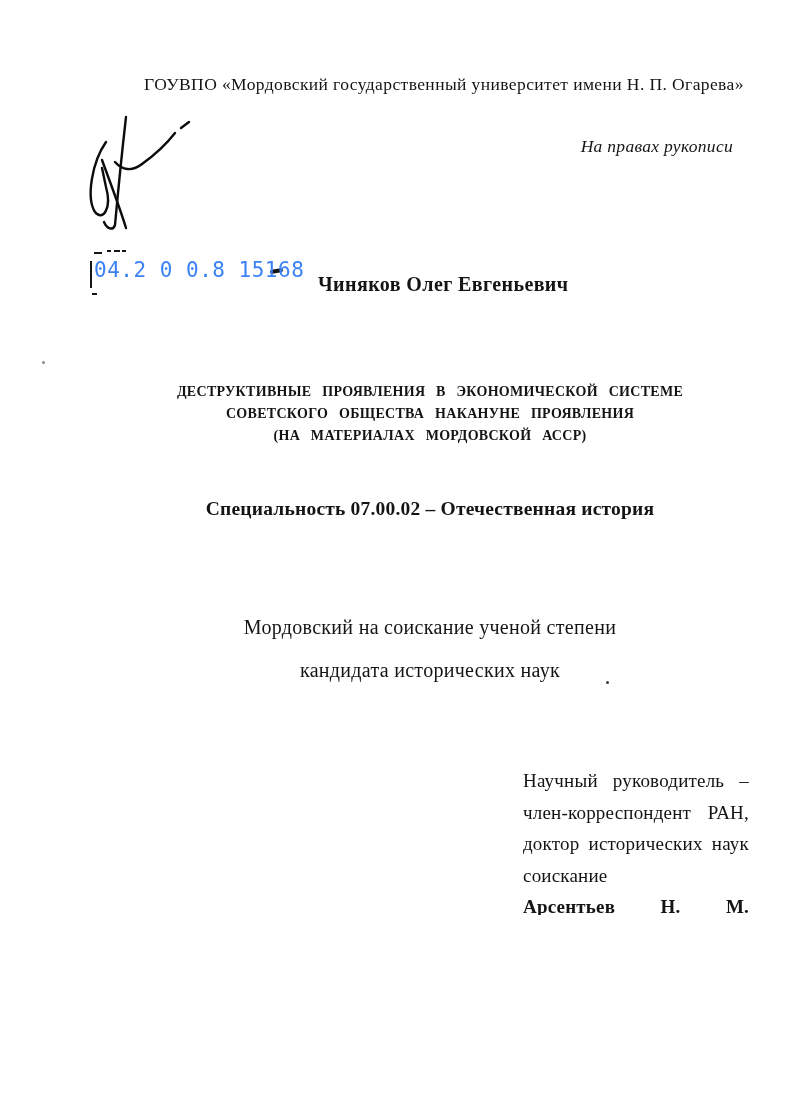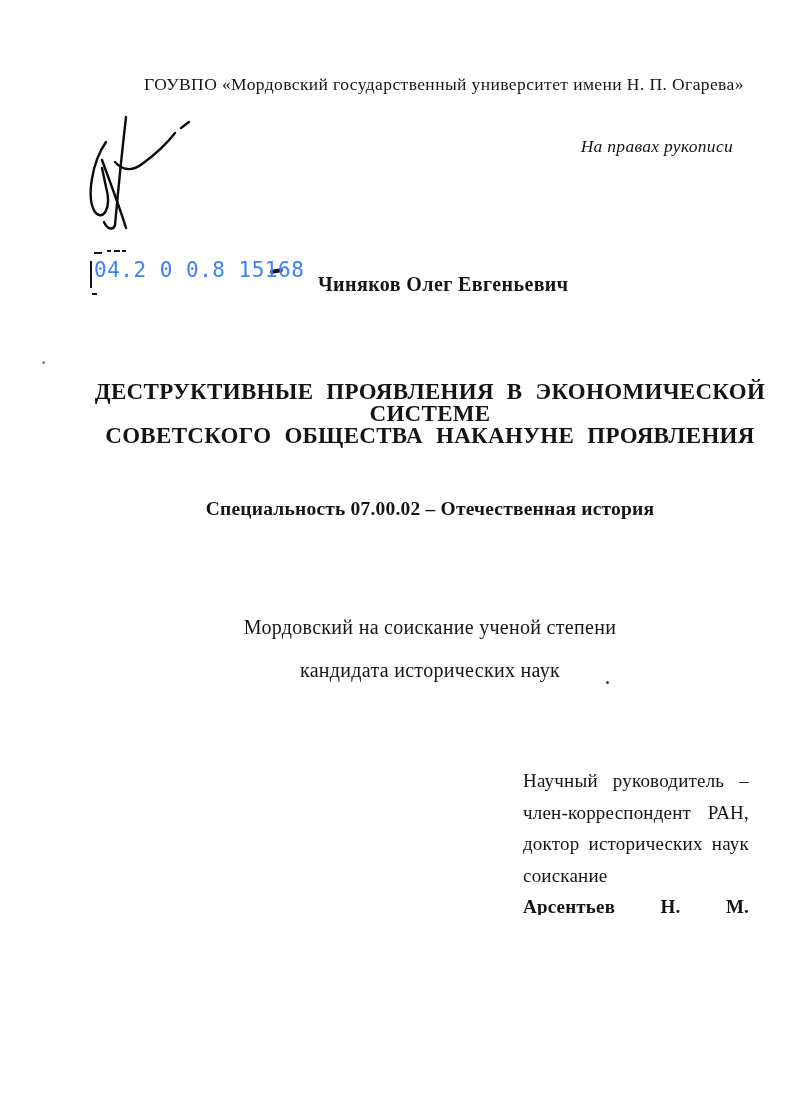--- a/index.html
+++ b/index.html
@@ -60,21 +60,21 @@
     font-size: 20px;
     letter-spacing: 0.4px;
     white-space: nowrap;
   }
 
   .title-block {
     position: absolute;
     top: 381px; left: 67px; right: 0;
     text-align: center;
     font-weight: bold;
-    font-size: 23px;
+    font-size: 14px;
     line-height: 22px;
     word-spacing: 7px;
     letter-spacing: 0.3px;
   }
 
   .specialty-line {
     position: absolute;
     top: 498px; left: 67px; right: 0;
     text-align: center;
     font-size: 19.5px;
@@ -147,20 +147,21 @@
   <div class="stamp-mark stamp-dot-low"></div>
   <div class="stamp-mark stamp-end-dash"></div>
 
   <div class="stamp-number">04.2 0 0.8 15168</div>
 
   <div class="author-name">Чиняков Олег Евгеньевич</div>
 
   <div class="title-block">
     <div>ДЕСТРУКТИВНЫЕ ПРОЯВЛЕНИЯ В ЭКОНОМИЧЕСКОЙ СИСТЕМЕ</div>
     <div>СОВЕТСКОГО ОБЩЕСТВА НАКАНУНЕ ПРОЯВЛЕНИЯ</div>
+    <div>(НА МАТЕРИАЛАХ МОРДОВСКОЙ АССР)</div>
   </div>
 
   <div class="specialty-line">Специальность 07.00.02 – Отечественная история</div>
 
   <div class="degree-block">
     <div>Мордовский на соискание ученой степени</div>
     <div class="degree-line-2">кандидата исторических наук</div>
   </div>
 
   <div class="supervisor-block">

